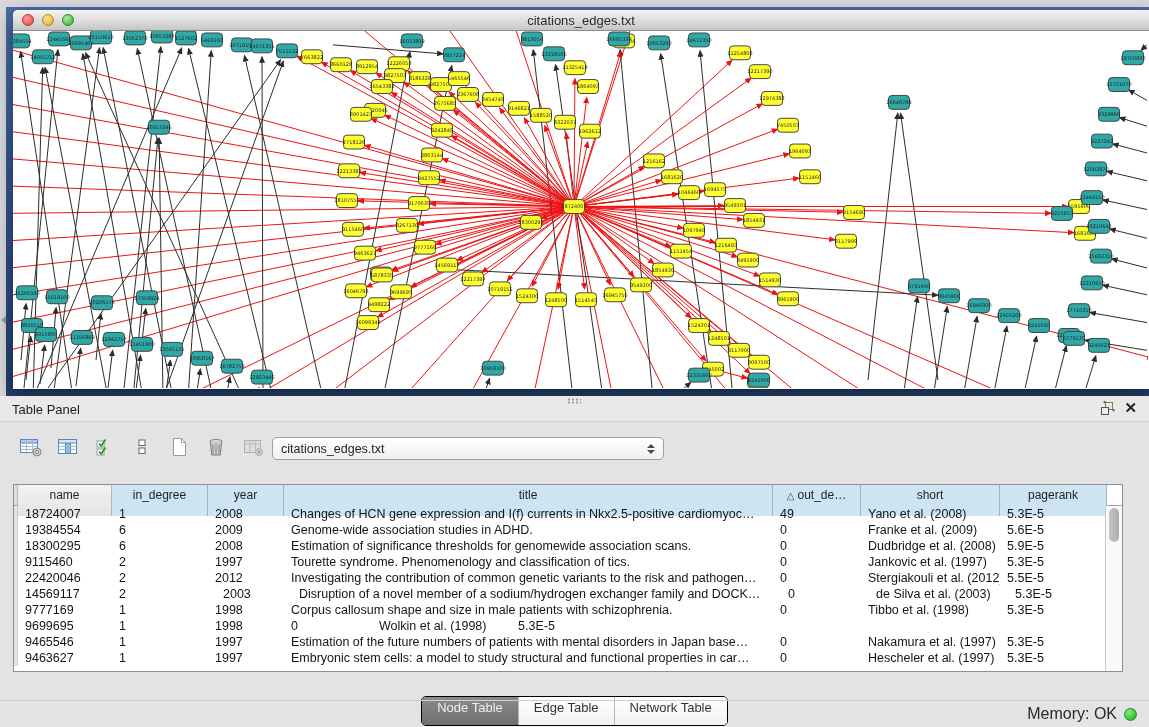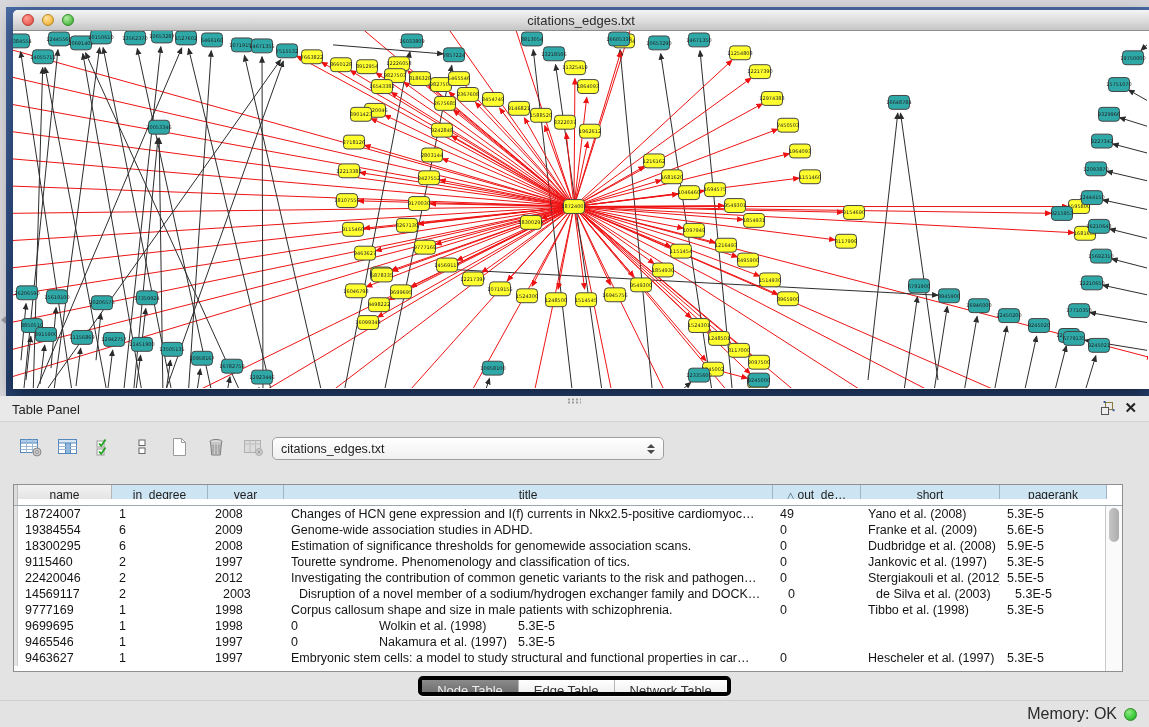--- a/index.html
+++ b/index.html
@@ -46,37 +46,37 @@
            display:flex; align-items:center; padding:0 8px; cursor:pointer; }
   .combo-value { flex:1; font-size:12.5px; color:#1c1c1c; white-space:nowrap; overflow:hidden; }
   .combo-arrows { display:flex; flex-direction:column; gap:2px; margin-left:6px; }
   .combo-arrows .up { width:0;height:0;border-left:4px solid transparent;border-right:4px solid transparent;border-bottom:4px solid #4a4a4a; }
   .combo-arrows .dn { width:0;height:0;border-left:4px solid transparent;border-right:4px solid transparent;border-top:4px solid #4a4a4a; }
 
   .tp-table { position:absolute; left:13px; top:88px; width:1110px; height:188px;
               background:#fff; border:1px solid #8f8f8f; overflow:hidden; }
   .thead { display:flex; height:21px; border-bottom:1px solid #9aa7b0; }
   .gutter-h { width:4px; background:#dcdcdc; border-right:1px solid #bdbdbd; }
-  .th { height:14px; line-height:20px; font-size:12px; color:#1f1f1f; text-align:center;
+  .th { height:31px; line-height:20px; font-size:12px; color:#1f1f1f; text-align:center;
         border-right:1px solid #9fb4c2; background:#cde4f2; overflow:hidden; white-space:nowrap; cursor:pointer; }
   .th.gray { background:linear-gradient(180deg,#f2f2f2,#e4e4e4); border-right:1px solid #b5b5b5; }
   .th .sort { font-size:10px; color:#3a5a70; margin-right:3px; }
   .tbody { position:relative; }
   .tr { display:flex; height:16px; cursor:default; }
   .gutter-c { width:4px; background:#e4e4e4; border-right:1px solid #cfcfcf; }
   .td { height:16px; line-height:16px; font-size:12.5px; color:#141414; padding-left:7px;
         white-space:nowrap; overflow:hidden; }
   .vscroll { position:absolute; right:0; top:21px; width:17px; height:166px; background:#fafafa;
              border-left:1px solid #c8c8c8; }
   .vthumb { position:absolute; left:3px; top:2px; width:10px; height:34px; border-radius:6px;
             background:linear-gradient(90deg,#c6c6c6,#adadad); cursor:grab; }
 
   .tp-tabs { position:absolute; left:0; top:280px; width:100%; height:22px; display:flex; justify-content:center; }
-  .seg { display:flex; height:20px; border:4px solid #000000; border-radius:5px; overflow:hidden;
-         box-shadow:0 1px 1px rgba(255,255,255,.7); }
+  .seg { display:flex; height:30px; border:1px solid #000000; border-radius:5px; overflow:hidden;
+         box-shadow:0 1px 1px rgba(255,255,255,.7);margin-top:20px; }
   .seg-btn { padding:0 15px; font-size:13px; line-height:21px; color:#333;
              background:linear-gradient(180deg,#ffffff,#f1f1f1); border-right:1px solid #b5b5b5; cursor:pointer; }
   .seg-btn:last-child { border-right:none; }
   .seg-btn.selected { background:linear-gradient(180deg,#8b8b8b,#6f6f6f); color:#efefef; }
 
   .tp-status { position:absolute; left:0; bottom:0; width:100%; height:27px; border-top:1px solid #cfcfcf;
                display:flex; align-items:center; justify-content:flex-end; padding-right:12px; gap:7px; }
   .mem-label { font-size:16px; color:#2a2a2a; }
   .mem-dot { width:13px; height:13px; border-radius:50%; background:radial-gradient(circle at 35% 30%,#8fe87f,#3ecb3e 60%,#23951f); border:1px solid #2a8a26; }
 </style>
@@ -996,20 +996,21 @@
             <div class="td" style="width: 76px;">1998</div>
             <div class="td" style="width: 88px;">0</div>
             <div class="td" style="width: 139px;">Wolkin et al. (1998)</div>
             <div class="td" style="width: 107px;">5.3E-5</div>
           </div>
           <div class="tr">
             <div class="gutter-c"></div>
             <div class="td" style="width: 94px;">9465546</div>
             <div class="td" style="width: 96px;">1</div>
             <div class="td" style="width: 76px;">1997</div>
+            <div class="td" style="width: 489px;">Estimation of the future numbers of patients with mental disorders in Japan base…</div>
             <div class="td" style="width: 88px;">0</div>
             <div class="td" style="width: 139px;">Nakamura et al. (1997)</div>
             <div class="td" style="width: 107px;">5.3E-5</div>
           </div>
           <div class="tr">
             <div class="gutter-c"></div>
             <div class="td" style="width: 94px;">9463627</div>
             <div class="td" style="width: 96px;">1</div>
             <div class="td" style="width: 76px;">1997</div>
             <div class="td" style="width: 489px;">Embryonic stem cells: a model to study structural and functional properties in car…</div>

